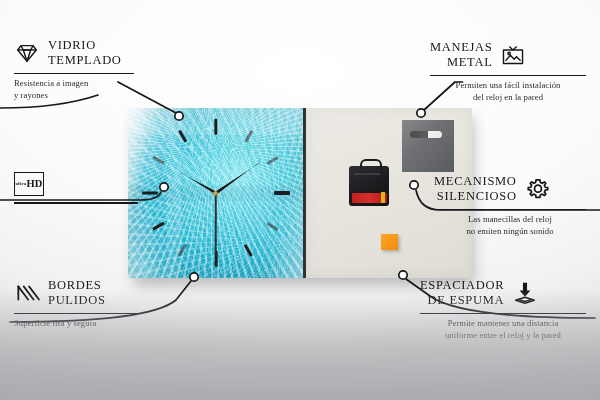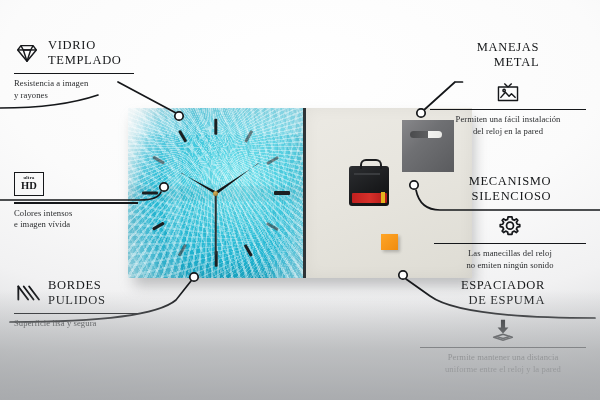--- a/index.html
+++ b/index.html
@@ -105,30 +105,30 @@
     font-size:12.5px;letter-spacing:.055em;line-height:1.22;color:#16181a;
     font-weight:400;text-transform:uppercase;white-space:pre-line;
   }
   .c-rule{height:1.6px;background:#15171a;margin:4px 0 4px;}
   .c-sub{
     font-size:8.6px;line-height:1.35;color:#2a2c2e;white-space:pre-line;letter-spacing:.01em;
   }
   .left .c-head{justify-content:flex-start;}
   .left .c-title{text-align:left;}
   .left .c-sub{text-align:left;}
-  .right .c-head{justify-content:center;flex-direction:column;}
+  .right .c-head{justify-content:flex-start;}
   .right .c-title{text-align:right;}
   .right .c-sub{text-align:center;}
 
   .ic{flex:0 0 auto;width:26px;height:26px;color:#15171a;}
   .ic svg{display:block;width:26px;height:26px;}
 
   .hdbox{
     width:28px;height:22px;border:1.6px solid #15171a;
-    display:flex;flex-direction:column;align-items:center;justify-content:center;
+    display:flex;flex-direction:row;align-items:center;justify-content:center;
     line-height:1;color:#15171a;
   }
   .hdbox .u{font-size:4.6px;letter-spacing:.06em;font-weight:700;}
   .hdbox .h{font-size:10.5px;font-weight:700;letter-spacing:.02em;margin-top:.5px;}
 
   svg.links{position:absolute;left:0;top:0;width:600px;height:400px;pointer-events:none;}
 </style>
 </head>
 <body>
 
@@ -221,22 +221,20 @@
   <div class="callout left" style="left:14px;top:172px;width:124px;">
     <div class="c-head">
       <span class="ic" style="width:30px;">
         <span class="hdbox">
           <span class="u">ultra</span>
           <span class="h">HD</span>
         </span>
       </span>
     </div>
     <div class="c-rule"></div>
-    <div class="c-sub">Colores intensos
-e imagen vívida</div>
   </div>
 
   <div class="callout left" style="left:14px;top:278px;width:128px;">
     <div class="c-head">
       <span class="ic">
         <svg viewBox="0 0 24 24">
             <g fill="none" stroke="currentColor" stroke-width="1.7" stroke-linecap="round">
           <path d="M4 6 L4 18"></path>
               <path d="M4 6 L13 18"></path>
               <path d="M9 6 L18 18"></path>

